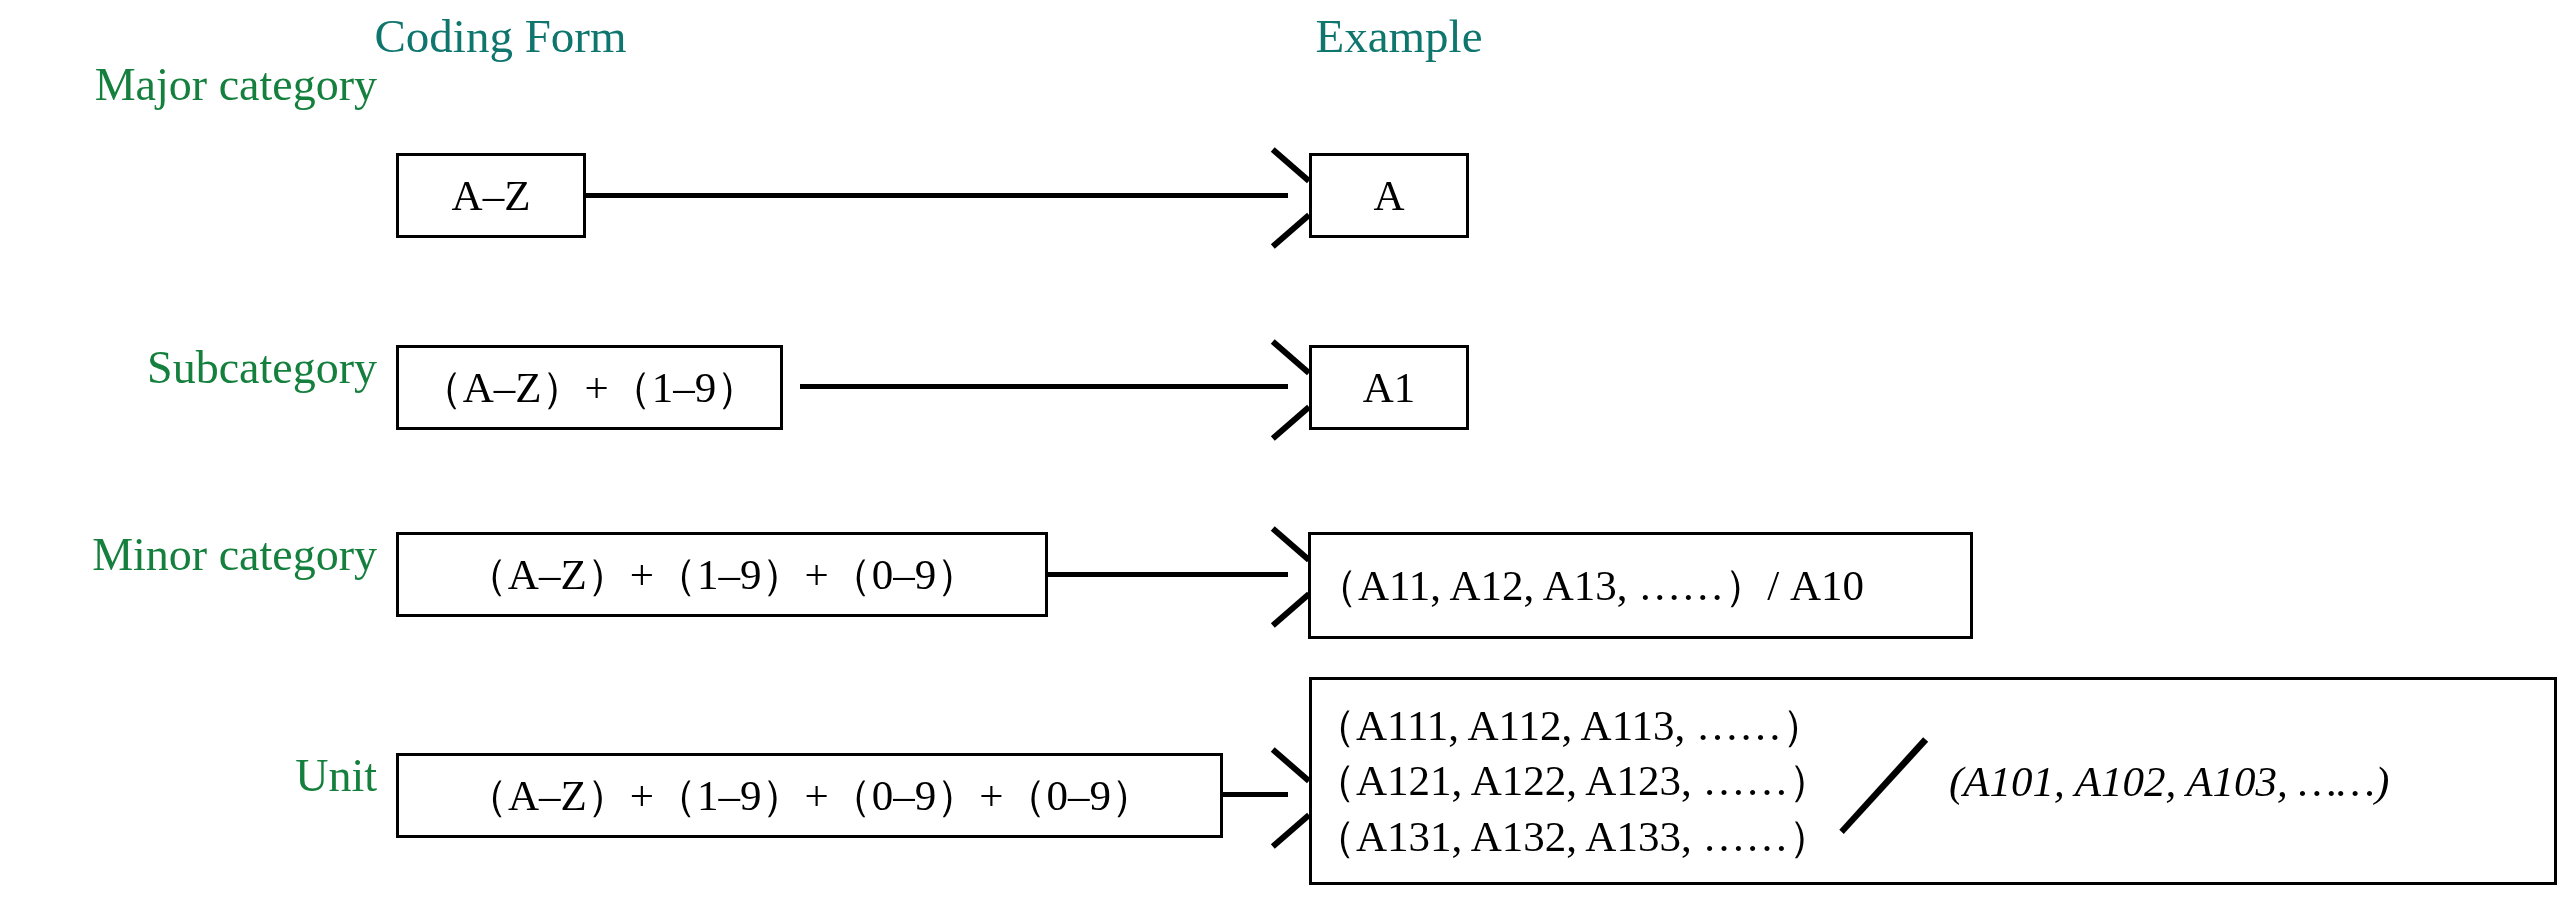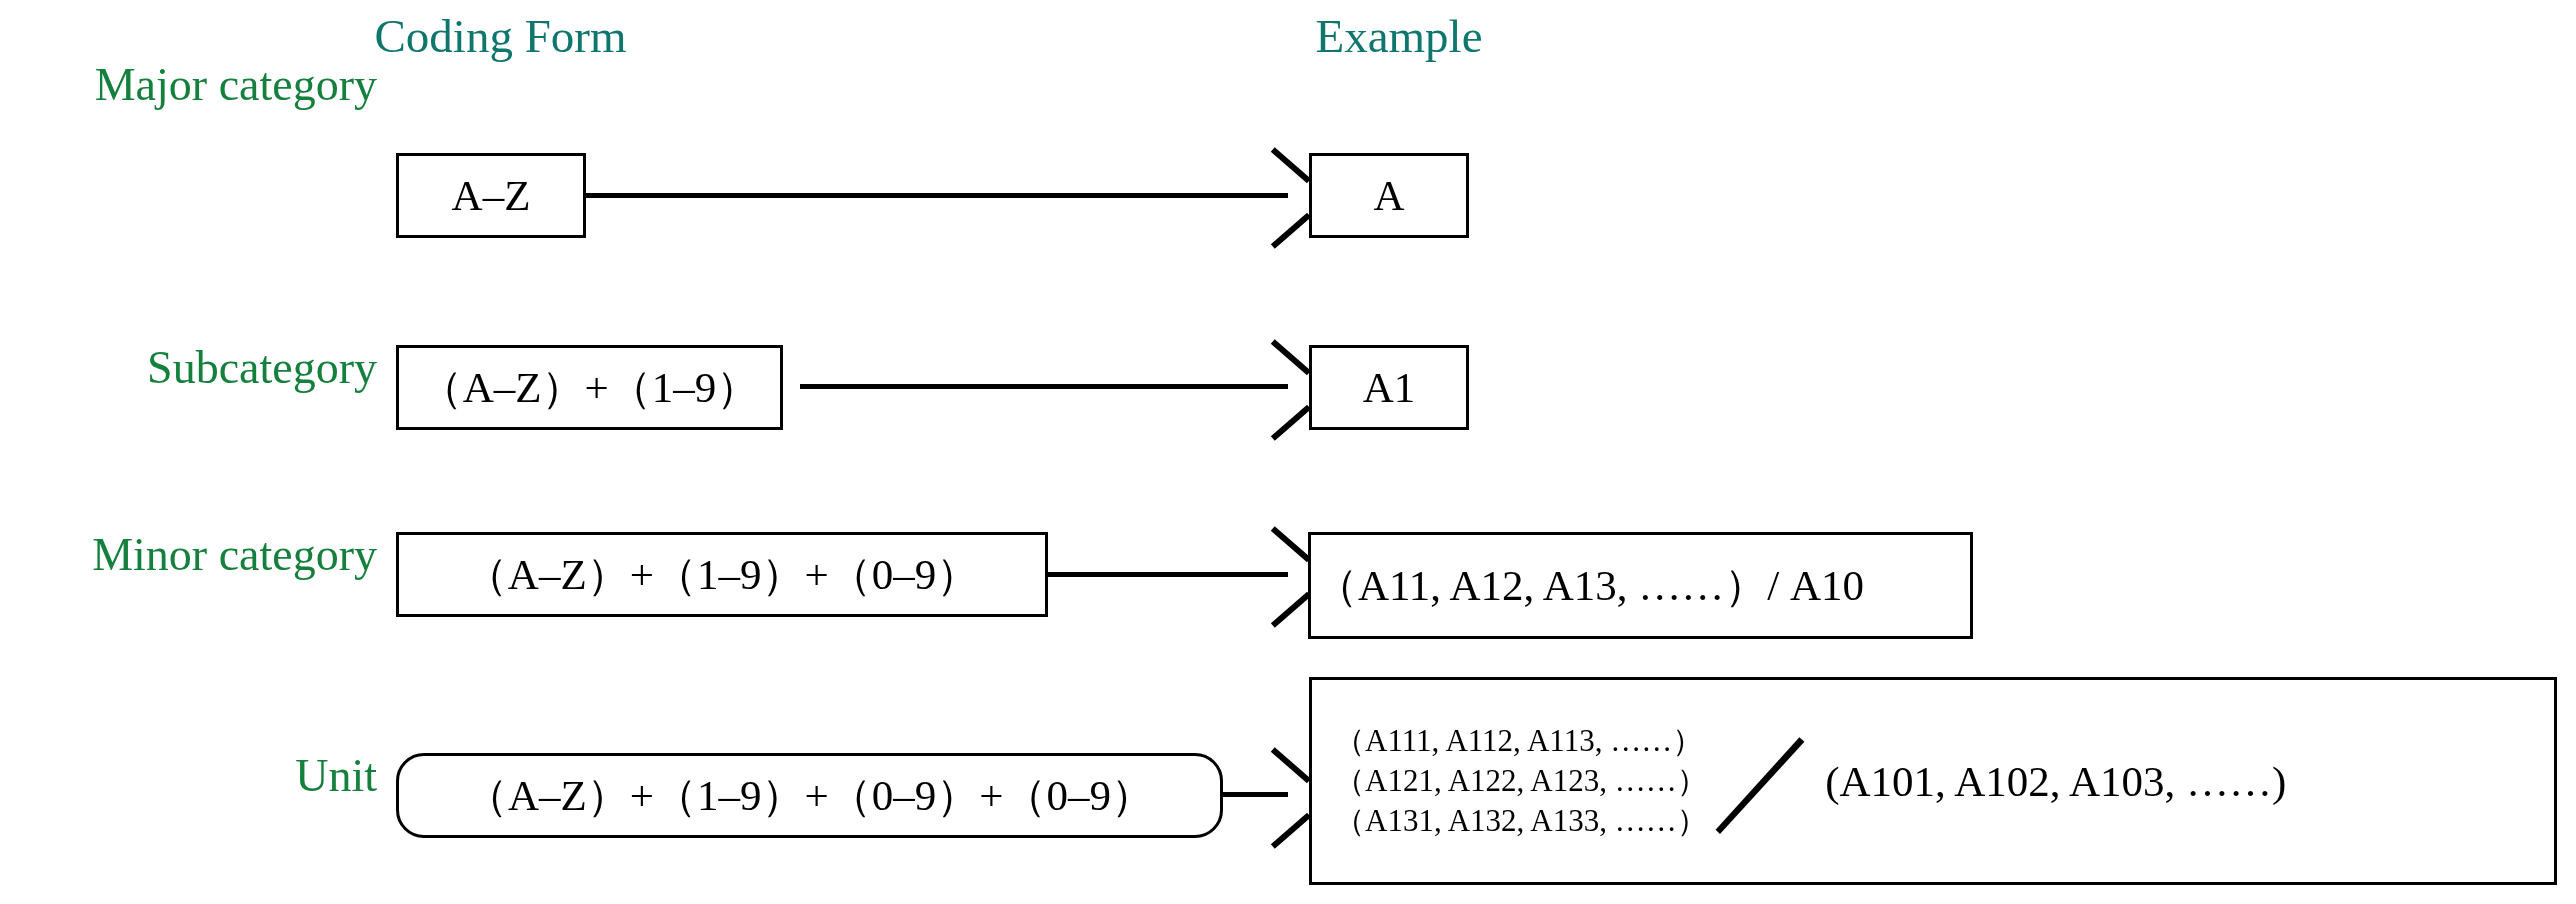--- a/index.html
+++ b/index.html
@@ -83,37 +83,38 @@
   .unit-example {
     position: absolute;
     box-sizing: border-box;
     border: 3.9px solid #000000;
     background: #ffffff;
     display: flex;
     align-items: center;
     color: #000;
   }
   .unit-left-lines {
-    font-size: 31px;
+    font-size: 43px;
     line-height: 1.28;
     white-space: nowrap;
-    padding-left: 22px;
+    padding-left: 1px;
   }
   .unit-slash {
     font-size: 111px;
     line-height: 1;
     font-weight: 300;
     margin: 0 3.9px 0 2.6px;
     transform: translateY(-3.9px);
     color: #000;
   }
   .unit-right-line {
     font-size: 43px;
     line-height: 1;
     white-space: nowrap;
+    font-style: italic;
   }
 </style>
 </head>
 <body>
 
 <div id="page">
 
   <div class="col-header" id="hdr-coding">Coding Form</div>
   <div class="col-header" id="hdr-example">Example</div>
 
@@ -139,21 +140,21 @@
 
   <div class="box" style="left:396px; top:532px; width:652px; height:85px;">（A–Z）+（1–9）+（0–9）</div>
 
   <div class="conn" style="left:1047px; top:572px; width:241px;"></div>
   <div class="arrowhead" style="left:1261px; top:574px;"></div>
 
   <div class="box left-align" style="left:1308px; top:532px; width:665px; height:107px;">（A11, A12, A13, ……）/ A10</div>
 
   <div class="row-label" style="top:753px;">Unit</div>
 
-  <div class="box" style="left:396px; top:753px; width:827px; height:85px;border-radius:28px;">（A–Z）+（1–9）+（0–9）+（0–9）</div>
+  <div class="box" style="left:396px; top:753px; width:827px; height:85px;">（A–Z）+（1–9）+（0–9）+（0–9）</div>
 
   <div class="conn" style="left:1223px; top:792px; width:65px;"></div>
   <div class="arrowhead" style="left:1261px; top:795px;"></div>
 
   <div class="unit-example" style="left:1309px; top:677px; width:1248px; height:208px;">
     <div class="unit-left-lines">
       <div>（A111, A112, A113, ……）</div>
       <div>（A121, A122, A123, ……）</div>
       <div>（A131, A132, A133, ……）</div>
     </div>

